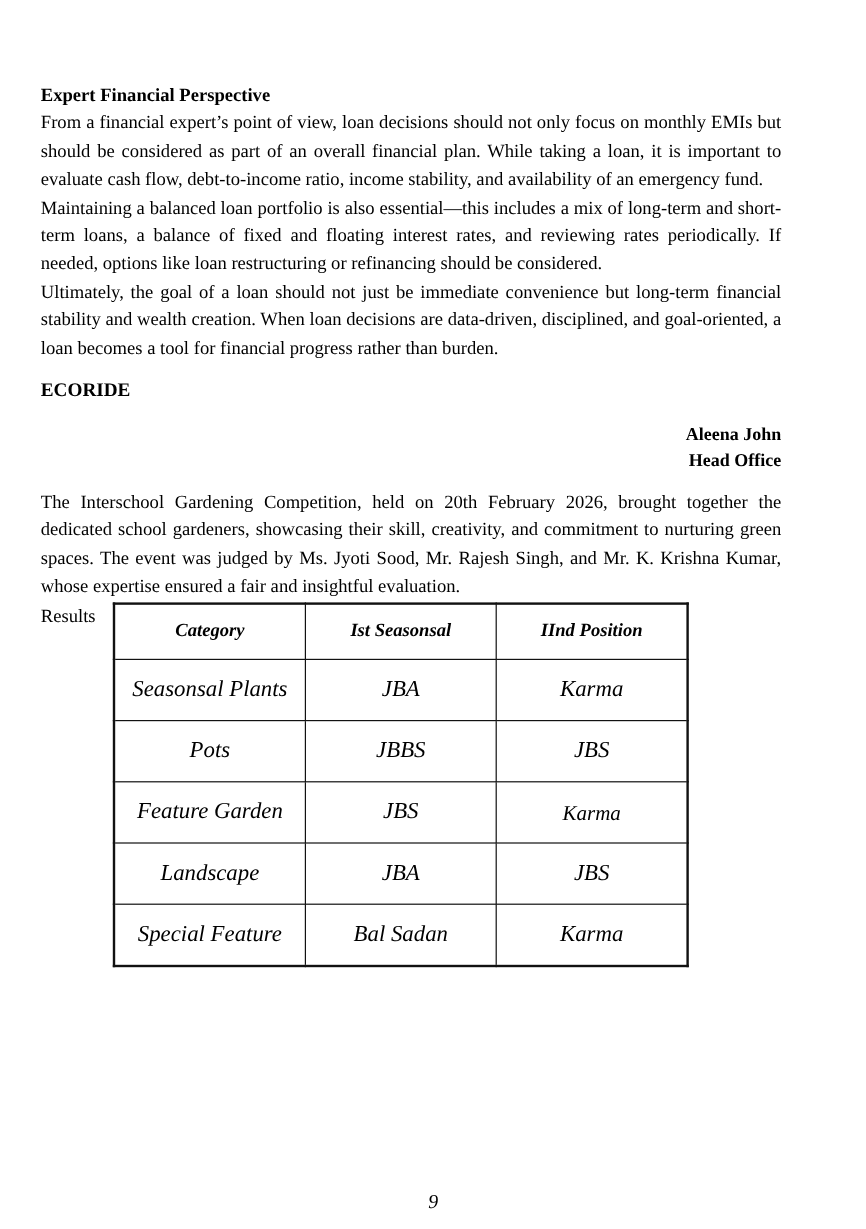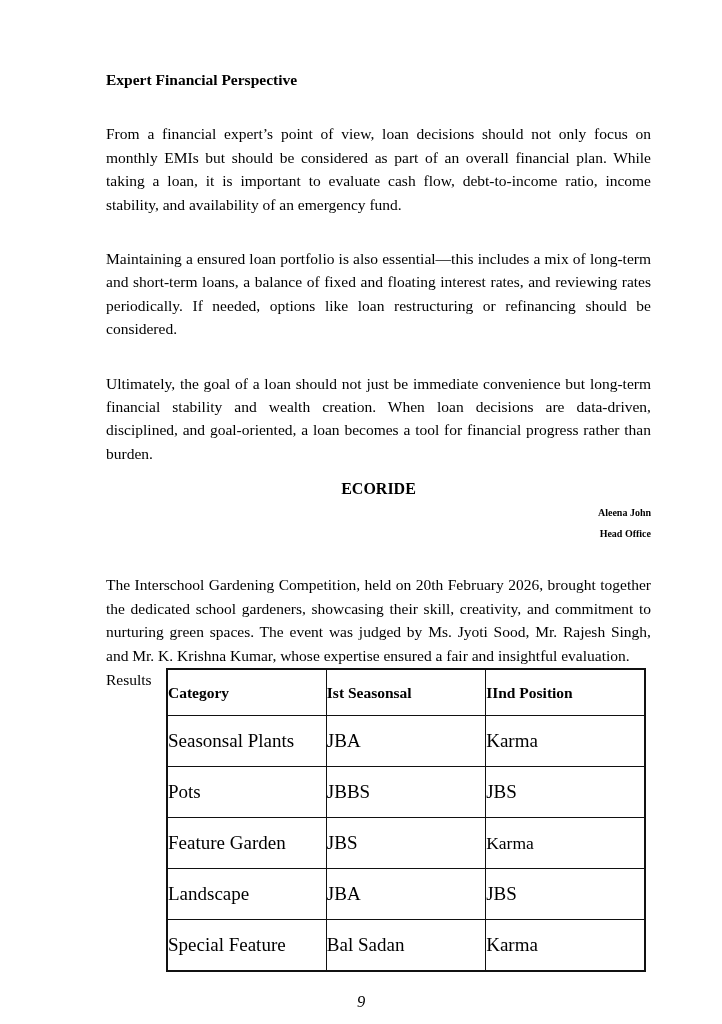--- a/index.html
+++ b/index.html
@@ -10,70 +10,69 @@
     color: #000000;
     position: relative;
     overflow: hidden;
   }
   .page {
     width: 722px; height: 1024px;
     background: #ffffff;
     position: relative;
   }
   .content {
-    padding: 68px 71px 0 106px;
+    padding: 68px 71px 0 34px;
   }
   .heading {
     font-size: 15.5px;
     font-weight: bold;
     line-height: 23.4px;
   }
   .body-text {
     font-size: 15.5px;
     line-height: 23.4px;
     text-align: justify;
-    margin-top: 31px;
   }
   .center-title {
     font-size: 16px;
     font-weight: bold;
-    text-align: center;
     margin-top: 13px;
     line-height: 22px;
   }
   .byline {
     text-align: right;
     font-weight: bold;
-    font-size: 10px;
+    font-size: 15px;
     line-height: 20.5px;
-    margin-top: 3px;
+    margin-top: 16px;
   }
-  .para-gap { margin-top: 29px; }
+  .para-gap { margin-top: 13px; }
   .results-block {
     display: flex;
     align-items: flex-start;
     margin-top: 1px;
   }
   .results-label {
     display: inline-block;
     width: 60px;
     font-size: 15.5px;
     line-height: 23.4px;
   }
   table.results-table {
     border-collapse: collapse;
     width: 480px;
     border: 2px solid #111111;
     table-layout: fixed;
   }
   table.results-table th,
   table.results-table td {
     border: 1.5px solid #111111;
-    text-align: left;
+    text-align: center;
     vertical-align: middle;
+    font-style: italic;
   }
   table.results-table th {
     height: 47px;
     font-size: 15.5px;
     font-weight: bold;
   }
   table.results-table td {
     height: 51px;
     font-size: 19px;
   }
@@ -90,21 +89,21 @@
 </head>
 <body>
 
 <div class="page">
   <div class="content">
 
     <h3 class="heading">Expert Financial Perspective</h3>
 
     <p class="body-text">From a financial expert’s point of view, loan decisions should not only focus on monthly EMIs but should be considered as part of an overall financial plan. While taking a loan, it is important to evaluate cash flow, debt-to-income ratio, income stability, and availability of an emergency fund.</p>
 
-    <p class="body-text">Maintaining a ensured loan portfolio is also essential—this includes a mix of long-term and short-term loans, a balance of fixed and floating interest rates, and reviewing rates periodically. If needed, options like loan restructuring or refinancing should be considered.</p>
+    <p class="body-text">Maintaining a balanced loan portfolio is also essential—this includes a mix of long-term and short-term loans, a balance of fixed and floating interest rates, and reviewing rates periodically. If needed, options like loan restructuring or refinancing should be considered.</p>
 
     <p class="body-text">Ultimately, the goal of a loan should not just be immediate convenience but long-term financial stability and wealth creation. When loan decisions are data-driven, disciplined, and goal-oriented, a loan becomes a tool for financial progress rather than burden.</p>
 
     <h3 class="center-title">ECORIDE</h3>
 
     <div class="byline">
       <div>Aleena John</div>
       <div>Head Office</div>
     </div>
 

